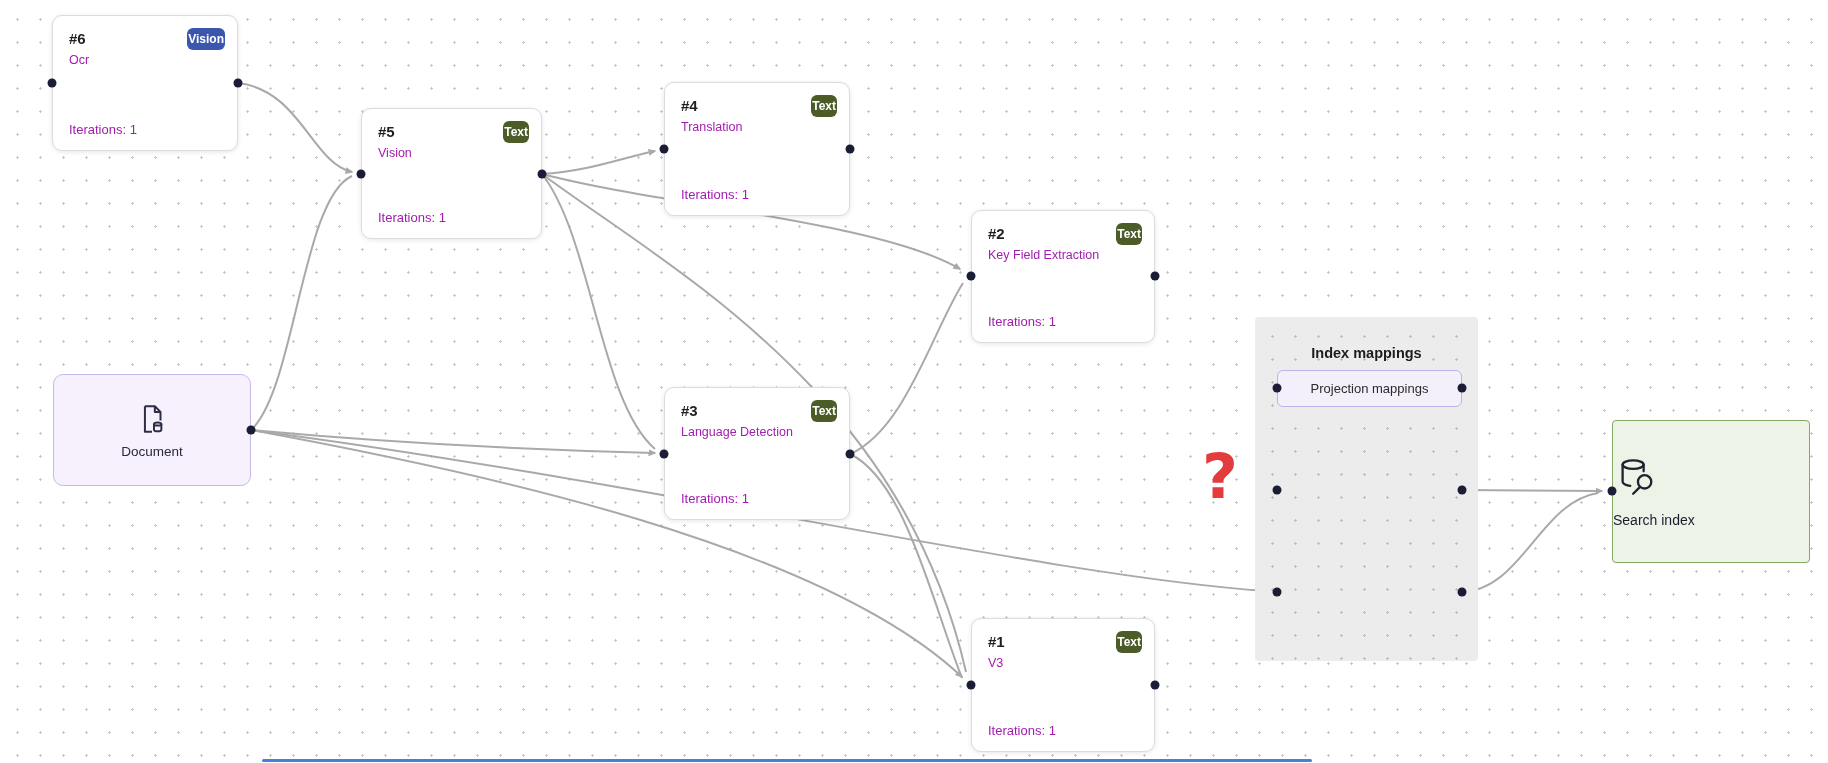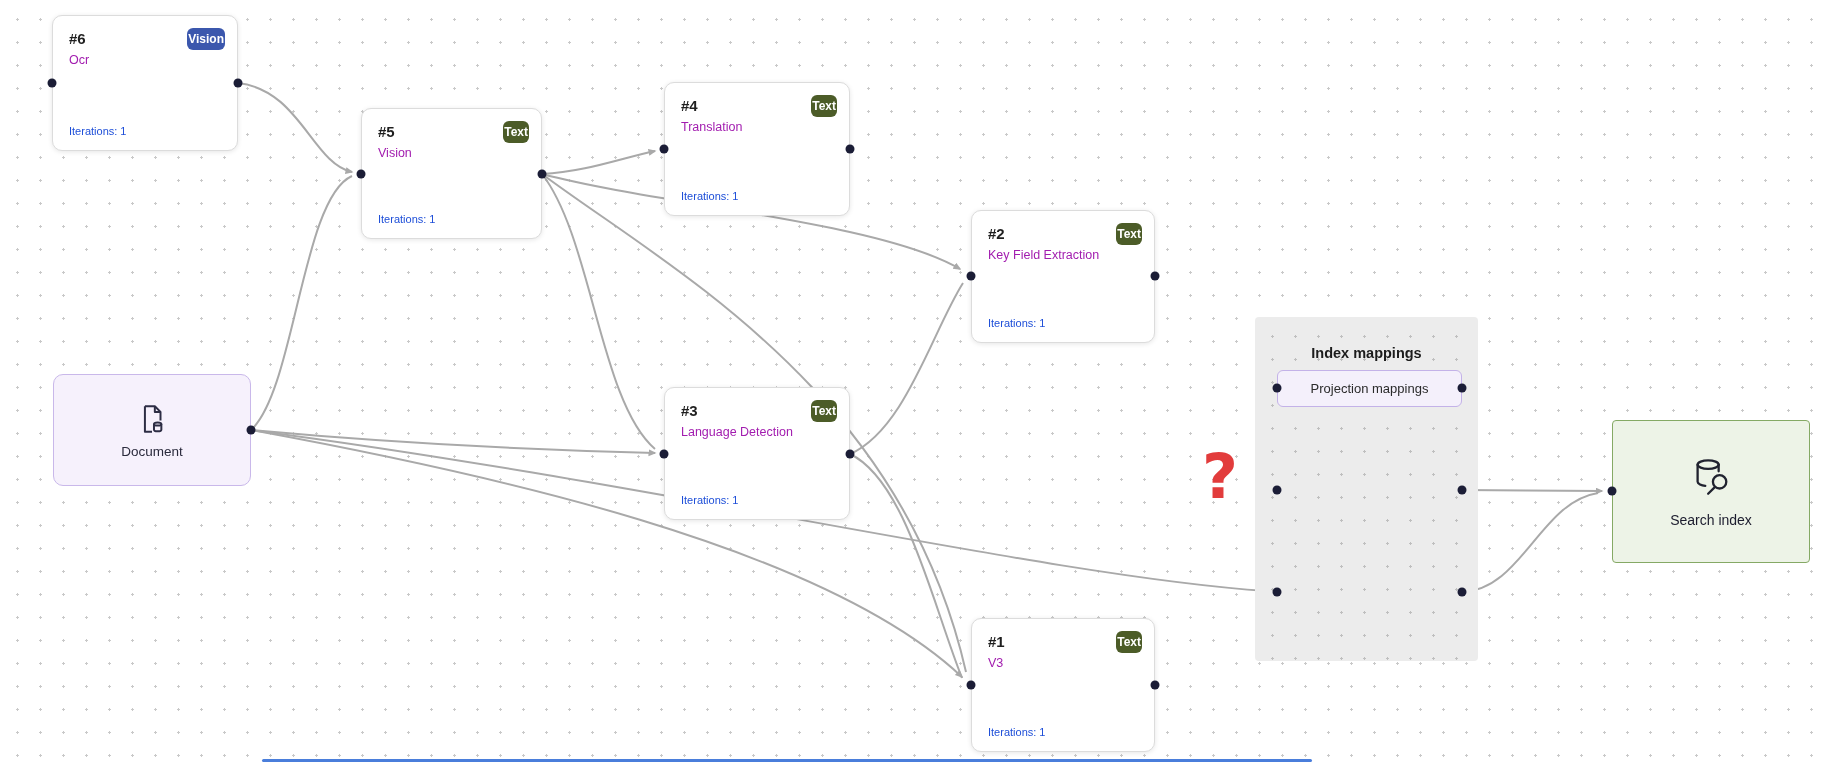--- a/index.html
+++ b/index.html
@@ -22,21 +22,21 @@
   svg.layer{position:absolute;left:0;top:0;width:1828px;height:763px;}
   #edges{z-index:1;}
   #ports{z-index:3;pointer-events:none;}
   .node{position:absolute;z-index:2;box-sizing:border-box;}
   .skill-card{
     background:var(--card-bg);border:1px solid var(--card-border);border-radius:10px;
     box-shadow:0 1px 5px rgba(0,0,0,.10);padding:14px 16px;
   }
   .skill-number{font-size:15px;font-weight:bold;color:#1f1f1f;margin-bottom:6px;}
   .skill-name{font-size:12.5px;color:#a21caf;}
-  .skill-iterations{position:absolute;left:16px;bottom:13px;font-size:11px;color:#1d4ed8;}
+  .skill-iterations{position:absolute;left:16px;bottom:13px;font-size:13px;color:#a21caf;}
   .badge{
     position:absolute;top:12px;right:12px;color:#fff;font-size:12px;font-weight:bold;
     padding:4px 1px;border-radius:6px;line-height:1.2;
   }
   .badge-vision{background:var(--badge-vision);}
   .badge-text{background:var(--badge-text);}
   .document-node{
     background:var(--document-fill);border:1px solid var(--document-border);border-radius:10px;
     display:flex;flex-direction:column;align-items:center;justify-content:center;gap:8px;
   }
@@ -47,21 +47,21 @@
     background-size:23px 23px;background-position:6px 8px;
   }
   .mapping-panel-title{font-size:14.5px;font-weight:bold;color:#1c1c1c;text-align:center;margin-top:28px;}
   .pill{
     position:absolute;left:22px;width:185px;height:37px;box-sizing:border-box;
     background:var(--pill-fill);border:1px solid var(--pill-border);border-radius:6px;
     display:flex;align-items:center;justify-content:center;font-size:13px;color:#2b2b2b;
   }
   .search-node{
     background:var(--search-fill);border:1.5px solid var(--search-border);border-radius:4px;
-    display:flex;flex-direction:column;align-items:center;justify-content:center;gap:12px;
+    display:flex;flex-direction:column;align-items:flex-start;justify-content:center;gap:12px;
   }
   .search-label{font-size:14px;color:#1c1c2e;}
   .question-annotation{
     position:absolute;z-index:4;font-size:62px;font-weight:900;color:var(--annotation-red);
     font-family:"DejaVu Sans",sans-serif;line-height:1;
   }
   .scrollbar-h{
     position:absolute;z-index:5;height:3px;border-radius:2px;background:var(--scrollbar-blue);
     left:262px;bottom:1px;width:1050px;
   }

